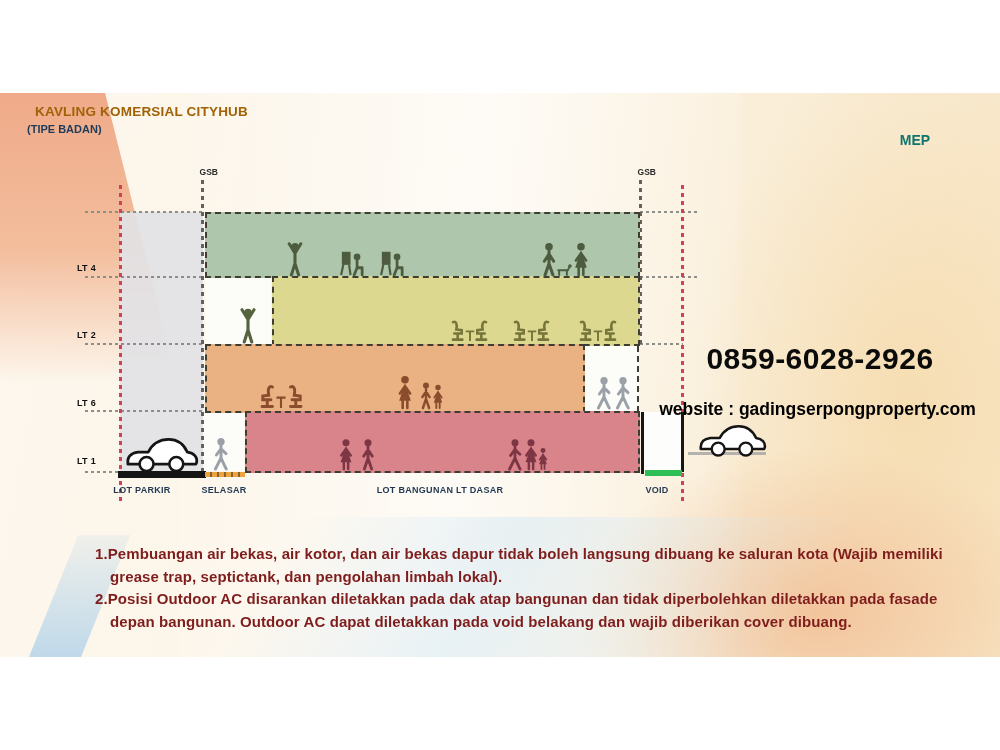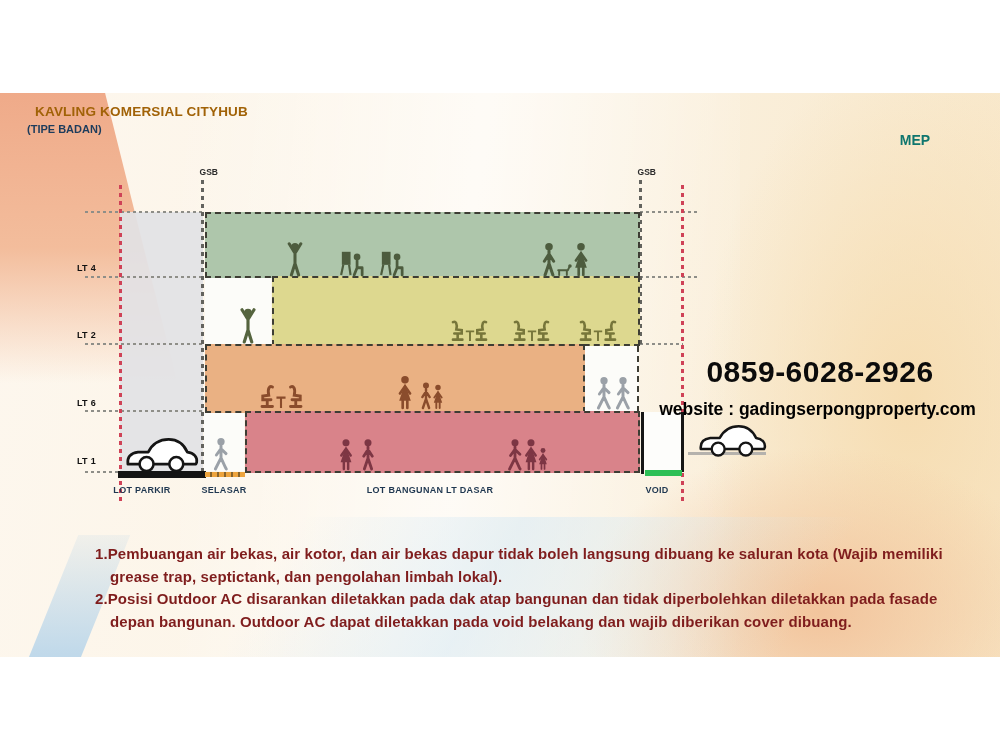--- a/index.html
+++ b/index.html
@@ -49,21 +49,21 @@
   .ground-bar{position:absolute;left:118px;top:471px;width:88px;height:7px;background:#141414;}
   .selasar-strip{position:absolute;left:205px;top:472px;width:40px;height:5px;
       background:repeating-linear-gradient(90deg,#eda43e 0 5px,#86622a 5px 7px);}
   .void-strip{position:absolute;left:645px;top:470px;width:37px;height:6px;background:#2dbf55;}
   .void-bg{position:absolute;left:644px;top:412px;width:38px;height:58px;background:#fdfdfb;}
   .road{position:absolute;left:688px;top:452px;width:78px;height:3px;background:#b5b2ad;}
   
   .gl{position:absolute;top:485px;font-size:9px;font-weight:700;color:#1f3750;text-align:center;letter-spacing:.3px;}
   
   .phone{position:absolute;left:660px;top:342px;width:320px;text-align:center;
-         font-size:30px;font-weight:800;color:#0b0b0b;letter-spacing:.5px;margin-top:13px;}
+         font-size:30px;font-weight:800;color:#0b0b0b;letter-spacing:.5px;}
   .website{position:absolute;left:630px;top:399px;width:375px;text-align:center;
          font-size:17.5px;font-weight:800;color:#000;}
   
   .note-line{position:absolute;font-size:15px;font-weight:600;color:#7f1d1d;letter-spacing:.1px;}
   .nl1{left:95px;top:545px;} .nl2{left:110px;top:568px;} .nl3{left:95px;top:590px;} .nl4{left:110px;top:613px;}
   svg.overlay{position:absolute;left:0;top:0;pointer-events:none;}
 </style>
 </head>
 <body>
 
@@ -117,21 +117,21 @@
   <div class="ground-bar"></div>
   <div class="selasar-strip"></div>
   <div class="void-bg"></div>
   <div class="wall" style="left:641px;top:412px;height:62px;"></div>
   <div class="wall" style="left:681px;top:412px;height:60px;"></div>
   <div class="void-strip"></div>
   <div class="road"></div>
 
   <div class="gl" style="left:92px;width:100px;">LOT PARKIR</div>
   <div class="gl" style="left:184px;width:80px;">SELASAR</div>
-  <div class="gl" style="left:330px;width:200px;">LOT BANGUNAN LT DASAR</div>
+  <div class="gl" style="left:340px;width:200px;">LOT BANGUNAN LT DASAR</div>
   <div class="gl" style="left:627px;width:60px;">VOID</div>
 
   <div class="phone">0859-6028-2926</div>
   <div class="website">website : gadingserpongproperty.com</div>
 
   <div class="note-line nl1">1.Pembuangan air bekas, air kotor, dan air bekas dapur tidak boleh langsung dibuang ke saluran kota (Wajib memiliki</div>
   <div class="note-line nl2">grease trap, septictank, dan pengolahan limbah lokal).</div>
   <div class="note-line nl3">2.Posisi Outdoor AC disarankan diletakkan pada dak atap bangunan dan tidak diperbolehkan diletakkan pada fasade</div>
   <div class="note-line nl4">depan bangunan. Outdoor AC dapat diletakkan pada void belakang dan wajib diberikan cover dibuang.</div>
 

